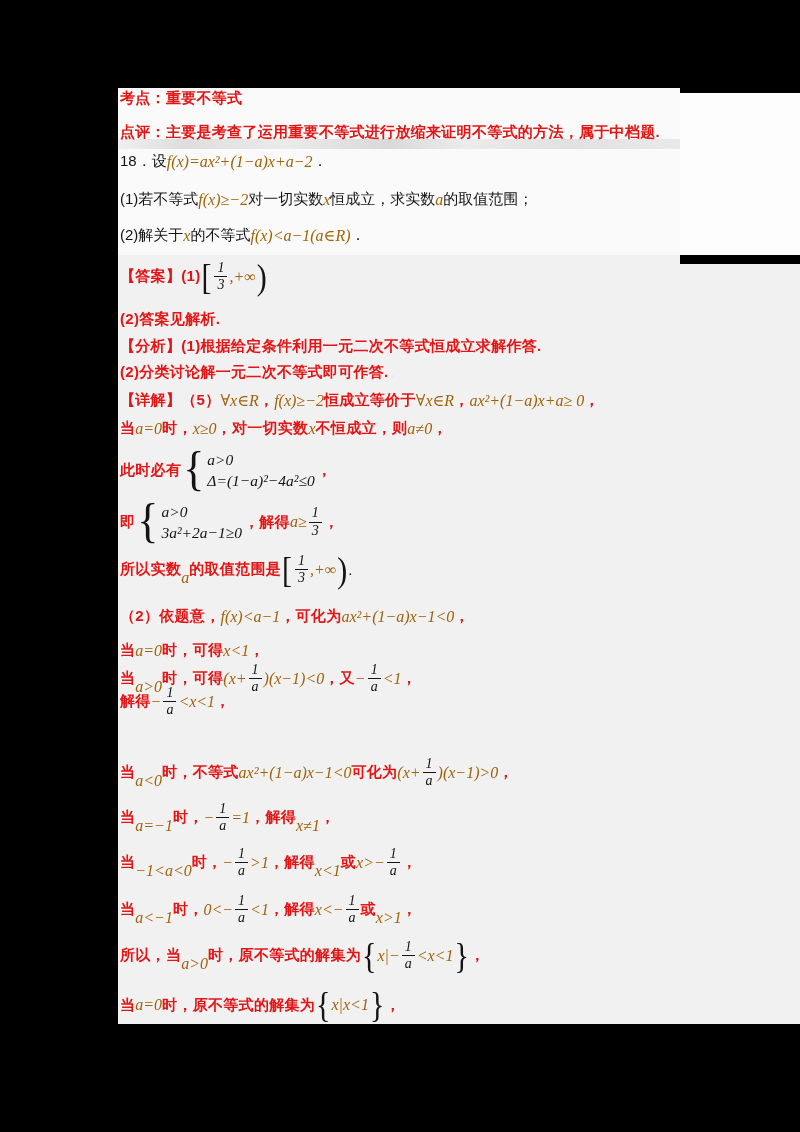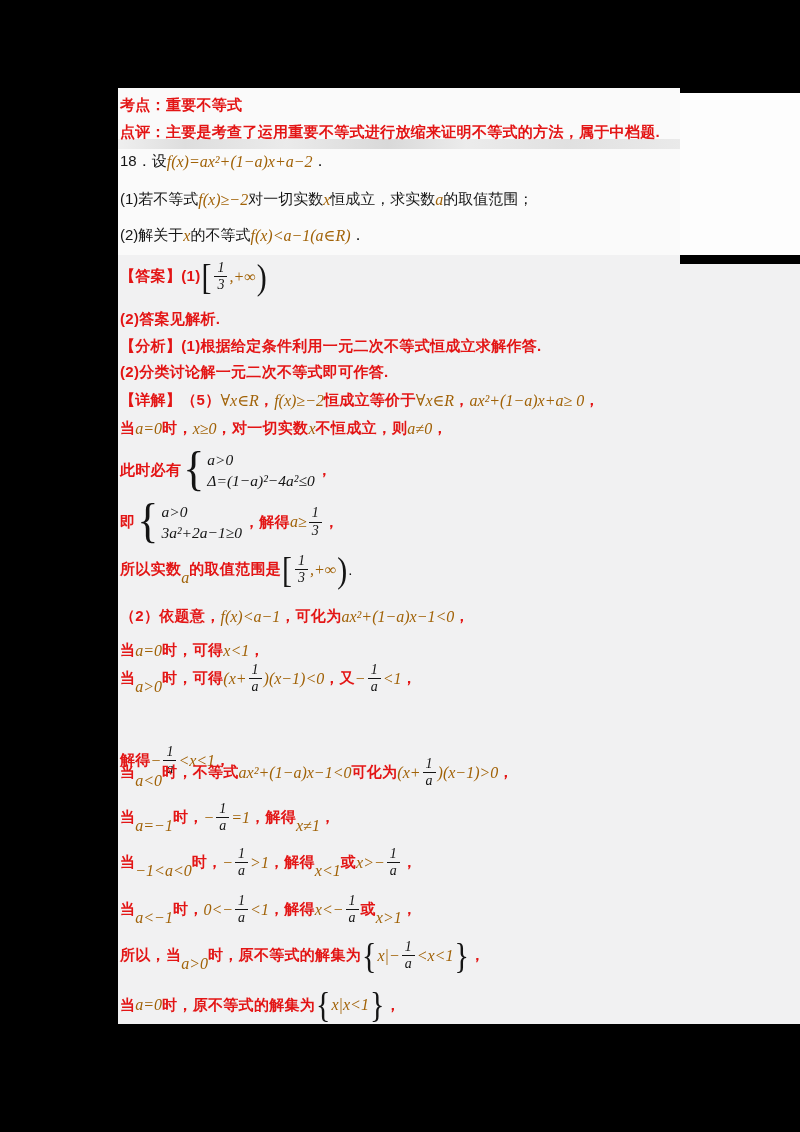--- a/index.html
+++ b/index.html
@@ -49,36 +49,36 @@
 </head>
 <body>
 
 <div class="page"></div>
 <div class="topband"></div>
 <div class="whiteblock"></div>
 <div class="strip s1"></div>
 <div class="strip s2"></div>
 <div class="artifact"></div>
 
-<div class="line" style="top:96px"><span class="red">考点：重要不等式</span></div>
+<div class="line" style="top:89px"><span class="red">考点：重要不等式</span></div>
 <div class="line" style="top:123px"><span class="red">点评：主要是考查了运用重要不等式进行放缩来证明不等式的方法，属于中档题.</span></div>
 <div class="line" style="top:152px"><span class="blk">18．设</span><span class="math">f(x)=ax²+(1−a)x+a−2</span><span class="blk">．</span></div>
 <div class="line" style="top:190px"><span class="blk">(1)若不等式</span><span class="math">f(x)≥−2</span><span class="blk">对一切实数</span><span class="math">x</span><span class="blk">恒成立，求实数</span><span class="math">a</span><span class="blk">的取值范围；</span></div>
 <div class="line" style="top:226px"><span class="blk">(2)解关于</span><span class="math">x</span><span class="blk">的不等式</span><span class="math">f(x)&lt;a−1(a∈R)</span><span class="blk">．</span></div>
 <div class="line" style="top:260px"><span class="red">【答案】(1)</span><span class="big">[</span><span class="frac"><span class="num">1</span><span class="den">3</span></span><span class="math">,+∞</span><span class="big">)</span></div>
 <div class="line" style="top:310px"><span class="red">(2)答案见解析.</span></div>
 <div class="line" style="top:337px"><span class="red">【分析】(1)根据给定条件利用一元二次不等式恒成立求解作答.</span></div>
 <div class="line" style="top:363px"><span class="red">(2)分类讨论解一元二次不等式即可作答.</span></div>
 <div class="line" style="top:391px"><span class="red">【详解】（5）</span><span class="math">∀x∈R</span><span class="red">，</span><span class="math">f(x)≥−2</span><span class="red">恒成立等价于</span><span class="math">∀x∈R</span><span class="red">，</span><span class="math">ax²+(1−a)x+a≥ 0</span><span class="red">，</span></div>
 <div class="line" style="top:419px"><span class="red">当</span><span class="math">a=0</span><span class="red">时，</span><span class="math">x≥0</span><span class="red">，对一切实数</span><span class="math">x</span><span class="red">不恒成立，则</span><span class="math">a≠0</span><span class="red">，</span></div>
 <div class="line" style="top:448px"><span class="red">此时必有</span><span class="sys"><span class="brace">{</span><span class="syscol"><span class="sysrow">a&gt;0</span><span class="sysrow">Δ=(1−a)²−4a²≤0</span></span></span><span class="red">，</span></div>
 <div class="line" style="top:500px"><span class="red">即</span><span class="sys"><span class="brace">{</span><span class="syscol"><span class="sysrow">a&gt;0</span><span class="sysrow">3a²+2a−1≥0</span></span></span><span class="red">，解得</span><span class="math">a≥</span><span class="frac"><span class="num">1</span><span class="den">3</span></span><span class="red">，</span></div>
 <div class="line" style="top:553px"><span class="red">所以实数</span><span class="math sub">a</span><span class="red">的取值范围是</span><span class="big">[</span><span class="frac"><span class="num">1</span><span class="den">3</span></span><span class="math">,+∞</span><span class="big">)</span><span class="blk">.</span></div>
 <div class="line" style="top:607px"><span class="red">（2）依题意，</span><span class="math">f(x)&lt;a−1</span><span class="red">，可化为</span><span class="math">ax²+(1−a)x−1&lt;0</span><span class="red">，</span></div>
 <div class="line" style="top:641px"><span class="red">当</span><span class="math">a=0</span><span class="red">时，可得</span><span class="math">x&lt;1</span><span class="red">，</span></div>
 <div class="line" style="top:662px"><span class="red">当</span><span class="math sub">a&gt;0</span><span class="red">时，可得</span><span class="math">(x+</span><span class="frac"><span class="num">1</span><span class="den">a</span></span><span class="math">)(x−1)&lt;0</span><span class="red">，又</span><span class="math">−</span><span class="frac"><span class="num">1</span><span class="den">a</span></span><span class="math">&lt;1</span><span class="red">，</span></div>
-<div class="line" style="top:744px"><span class="red">解得</span><span class="math">−</span><span class="frac"><span class="num">1</span><span class="den">a</span></span><span class="math">&lt;x&lt;1</span><span class="red">，</span></div>
+<div class="line" style="top:685px"><span class="red">解得</span><span class="math">−</span><span class="frac"><span class="num">1</span><span class="den">a</span></span><span class="math">&lt;x&lt;1</span><span class="red">，</span></div>
 <div class="line" style="top:756px"><span class="red">当</span><span class="math sub">a&lt;0</span><span class="red">时，不等式</span><span class="math">ax²+(1−a)x−1&lt;0</span><span class="red">可化为</span><span class="math">(x+</span><span class="frac"><span class="num">1</span><span class="den">a</span></span><span class="math">)(x−1)&gt;0</span><span class="red">，</span></div>
 <div class="line" style="top:801px"><span class="red">当</span><span class="math sub">a=−1</span><span class="red">时，</span><span class="math">−</span><span class="frac"><span class="num">1</span><span class="den">a</span></span><span class="math">=1</span><span class="red">，解得</span><span class="math sub">x≠1</span><span class="red">，</span></div>
 <div class="line" style="top:846px"><span class="red">当</span><span class="math sub">−1&lt;a&lt;0</span><span class="red">时，</span><span class="math">−</span><span class="frac"><span class="num">1</span><span class="den">a</span></span><span class="math">&gt;1</span><span class="red">，解得</span><span class="math sub">x&lt;1</span><span class="red">或</span><span class="math">x&gt;−</span><span class="frac"><span class="num">1</span><span class="den">a</span></span><span class="red">，</span></div>
 <div class="line" style="top:893px"><span class="red">当</span><span class="math sub">a&lt;−1</span><span class="red">时，</span><span class="math">0&lt;−</span><span class="frac"><span class="num">1</span><span class="den">a</span></span><span class="math">&lt;1</span><span class="red">，解得</span><span class="math">x&lt;−</span><span class="frac"><span class="num">1</span><span class="den">a</span></span><span class="red">或</span><span class="math sub">x&gt;1</span><span class="red">，</span></div>
 <div class="line" style="top:939px"><span class="red">所以，当</span><span class="math sub">a&gt;0</span><span class="red">时，原不等式的解集为</span><span class="big">{</span><span class="math">x|−</span><span class="frac"><span class="num">1</span><span class="den">a</span></span><span class="math">&lt;x&lt;1</span><span class="big">}</span><span class="red">，</span></div>
 <div class="line" style="top:990px"><span class="red">当</span><span class="math">a=0</span><span class="red">时，原不等式的解集为</span><span class="big">{</span><span class="math">x|x&lt;1</span><span class="big">}</span><span class="red">，</span></div>
 
 </body></html>

